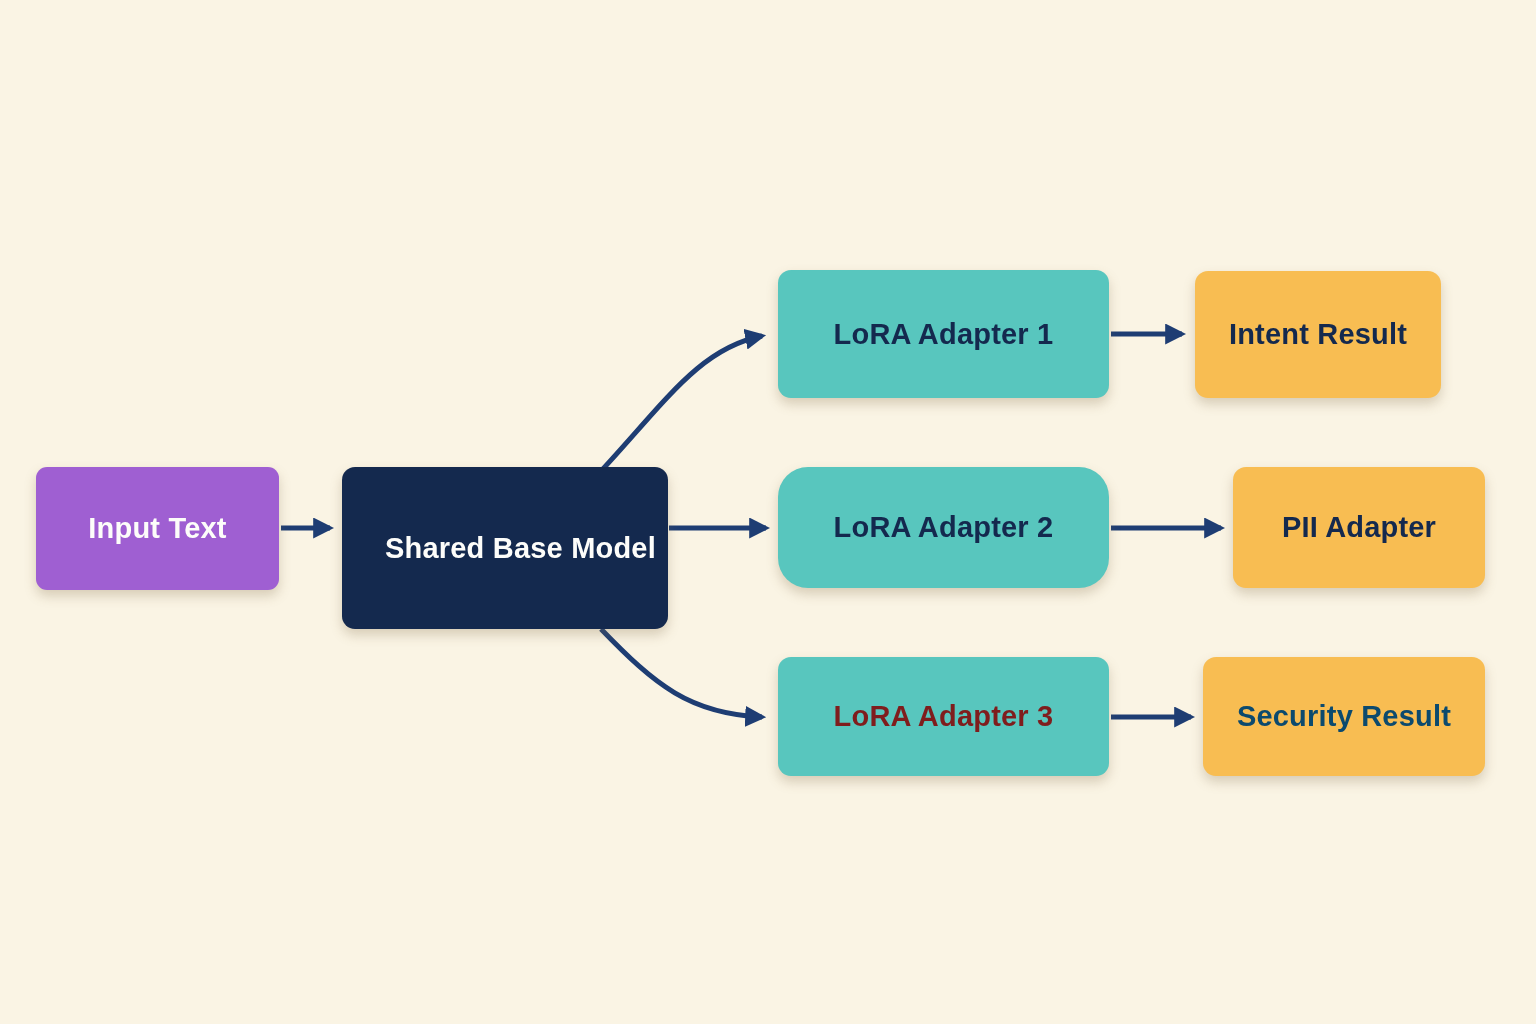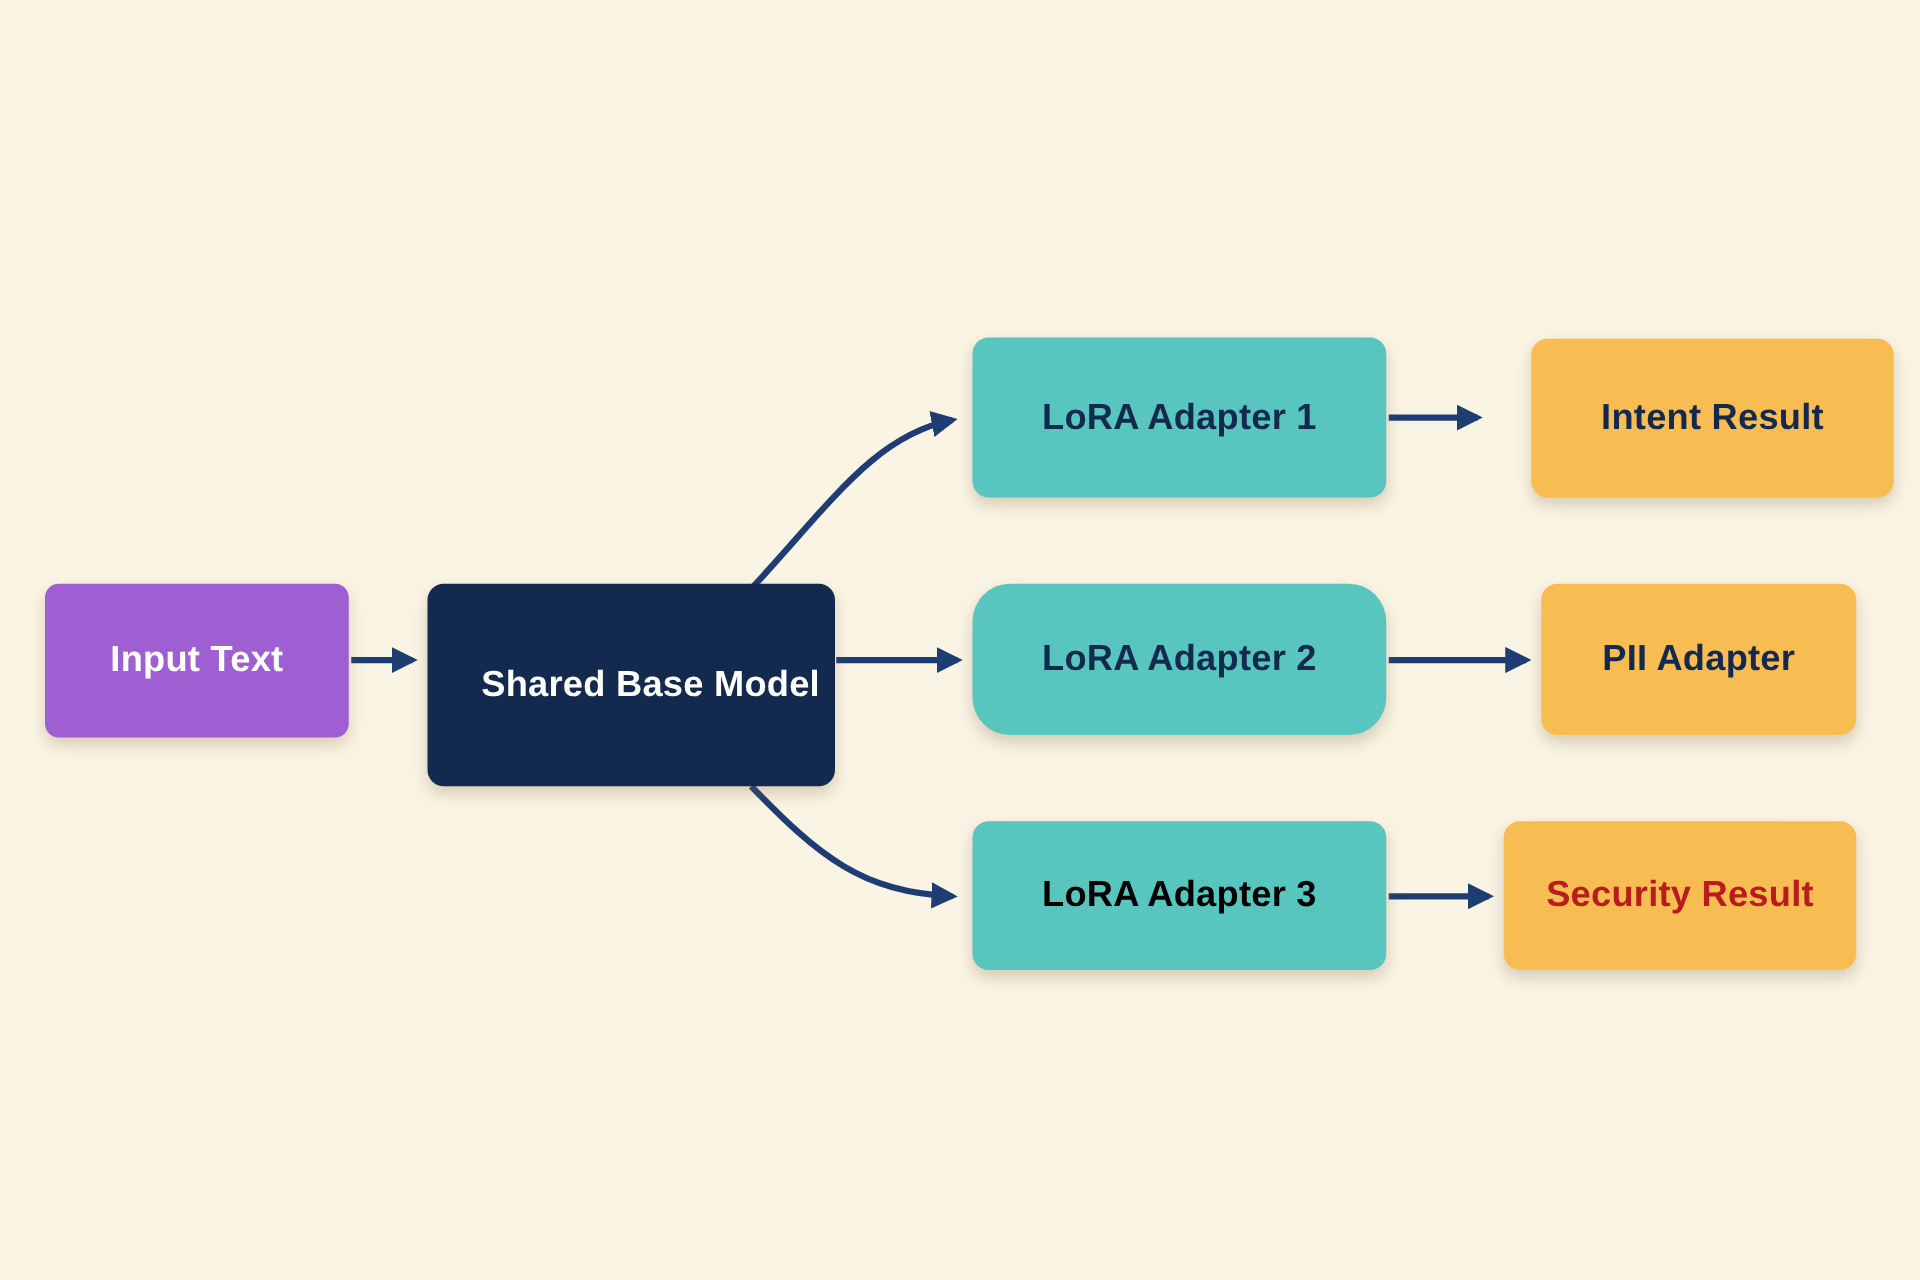--- a/index.html
+++ b/index.html
@@ -78,29 +78,29 @@
   </div>
 
   <div class="node" style="left: 778px; top: 270px; width: 331px; height: 128px; background: rgb(88, 198, 190); color: rgb(20, 41, 78);">
     <span>LoRA Adapter 1</span>
   </div>
 
   <div class="node" style="left: 778px; top: 467px; width: 331px; height: 121px; background: rgb(88, 198, 190); color: rgb(20, 41, 78); border-radius: 30px;">
     <span>LoRA Adapter 2</span>
   </div>
 
-  <div class="node" style="left: 778px; top: 657px; width: 331px; height: 119px; background: rgb(88, 198, 190); color: #000000;">
+  <div class="node" style="left: 778px; top: 657px; width: 331px; height: 119px; background: rgb(88, 198, 190); color: #7f1d1d;">
     <span>LoRA Adapter 3</span>
   </div>
 
-  <div class="node" style="left: 1195px; top: 271px; width: 290px; height: 127px; background: rgb(248, 189, 82); color: rgb(20, 41, 78); margin-left: 30px;">
+  <div class="node" style="left: 1195px; top: 271px; width: 246px; height: 127px; background: rgb(248, 189, 82); color: rgb(20, 41, 78);">
     <span>Intent Result</span>
   </div>
 
   <div class="node" style="left: 1233px; top: 467px; width: 252px; height: 121px; background: rgb(248, 189, 82); color: rgb(20, 41, 78);">
     <span>PII Adapter</span>
   </div>
 
-  <div class="node" style="left: 1203px; top: 657px; width: 282px; height: 119px; background: rgb(248, 189, 82); color: #b91c1c;">
+  <div class="node" style="left: 1203px; top: 657px; width: 282px; height: 119px; background: rgb(248, 189, 82); color: #0c4a6e;">
     <span>Security Result</span>
   </div>
 
 </div>
 
 </body></html>

